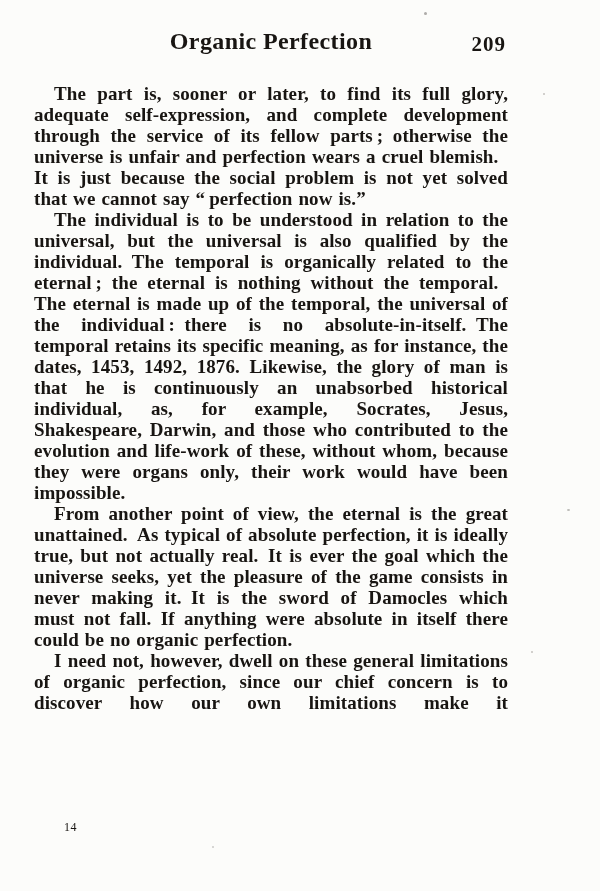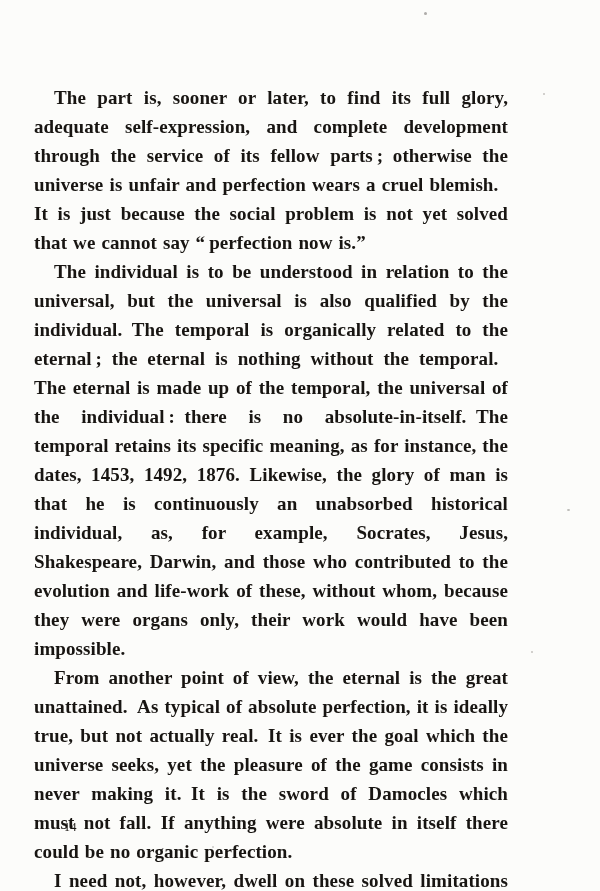--- a/index.html
+++ b/index.html
@@ -46,21 +46,21 @@
   .text-block {
     position: absolute;
     left: 34px;
     top: 83px;
     width: 474px;
   }
   .text-block p {
     margin: 0;
     font-size: 19px;
     font-weight: 600;
-    line-height: 29px;
+    line-height: 21px;
     text-align: justify;
     text-justify: inter-word;
     text-indent: 20px;
     letter-spacing: 0.1px;
     word-spacing: 0.06em;
   }
   
   .text-block p.continued {
     text-align-last: justify;
   }
@@ -83,26 +83,30 @@
   .speck-2 { left: 543px; top: 93px;  width: 2px; height: 2px; opacity: .4; }
   .speck-3 { left: 567px; top: 509px; width: 3px; height: 2px; opacity: .45; }
   .speck-4 { left: 531px; top: 651px; width: 2px; height: 2px; opacity: .4; }
   .speck-5 { left: 212px; top: 846px; width: 2px; height: 2px; opacity: .35; }
 </style>
 </head>
 <body>
 
 <div class="page">
 
+  <div class="running-head">
+    <div class="head-title">Organic Perfection</div>
+    <div class="head-pagenum">209</div>
+  </div>
 
   <div class="text-block">
     <p>The part is, sooner or later, to find its full glory, adequate self-expression, and complete development through the service of its fellow parts ; otherwise the universe is unfair and perfection wears a cruel blemish. It is just because the social problem is not yet solved that we cannot say “ perfection now is.”</p>
     <p>The individual is to be understood in relation to the universal, but the universal is also qualified by the individual. The temporal is organically related to the eternal ; the eternal is nothing without the temporal. The eternal is made up of the temporal, the universal of the individual : there is no absolute-in-itself. The temporal retains its specific meaning, as for instance, the dates, 1453, 1492, 1876. Likewise, the glory of man is that he is continuously an unabsorbed historical individual, as, for example, Socrates, Jesus, Shakespeare, Darwin, and those who contributed to the evolution and life-work of these, without whom, because they were organs only, their work would have been impossible.</p>
     <p>From another point of view, the eternal is the great unattained. As typical of absolute perfection, it is ideally true, but not actually real. It is ever the goal which the universe seeks, yet the pleasure of the game consists in never making it. It is the sword of Damocles which must not fall. If anything were absolute in itself there could be no organic perfection.</p>
-    <p class="continued">I need not, however, dwell on these solved limitations of organic perfection, since our chief concern is to discover how our own limitations make it</p>
+    <p class="continued">I need not, however, dwell on these general limitations of organic perfection, since our chief concern is to discover how our own limitations make it</p>
   </div>
 
   <div class="signature-mark">14</div>
 
   <div class="speck speck-1"></div>
   <div class="speck speck-2"></div>
   <div class="speck speck-3"></div>
   <div class="speck speck-4"></div>
   <div class="speck speck-5"></div>
 

